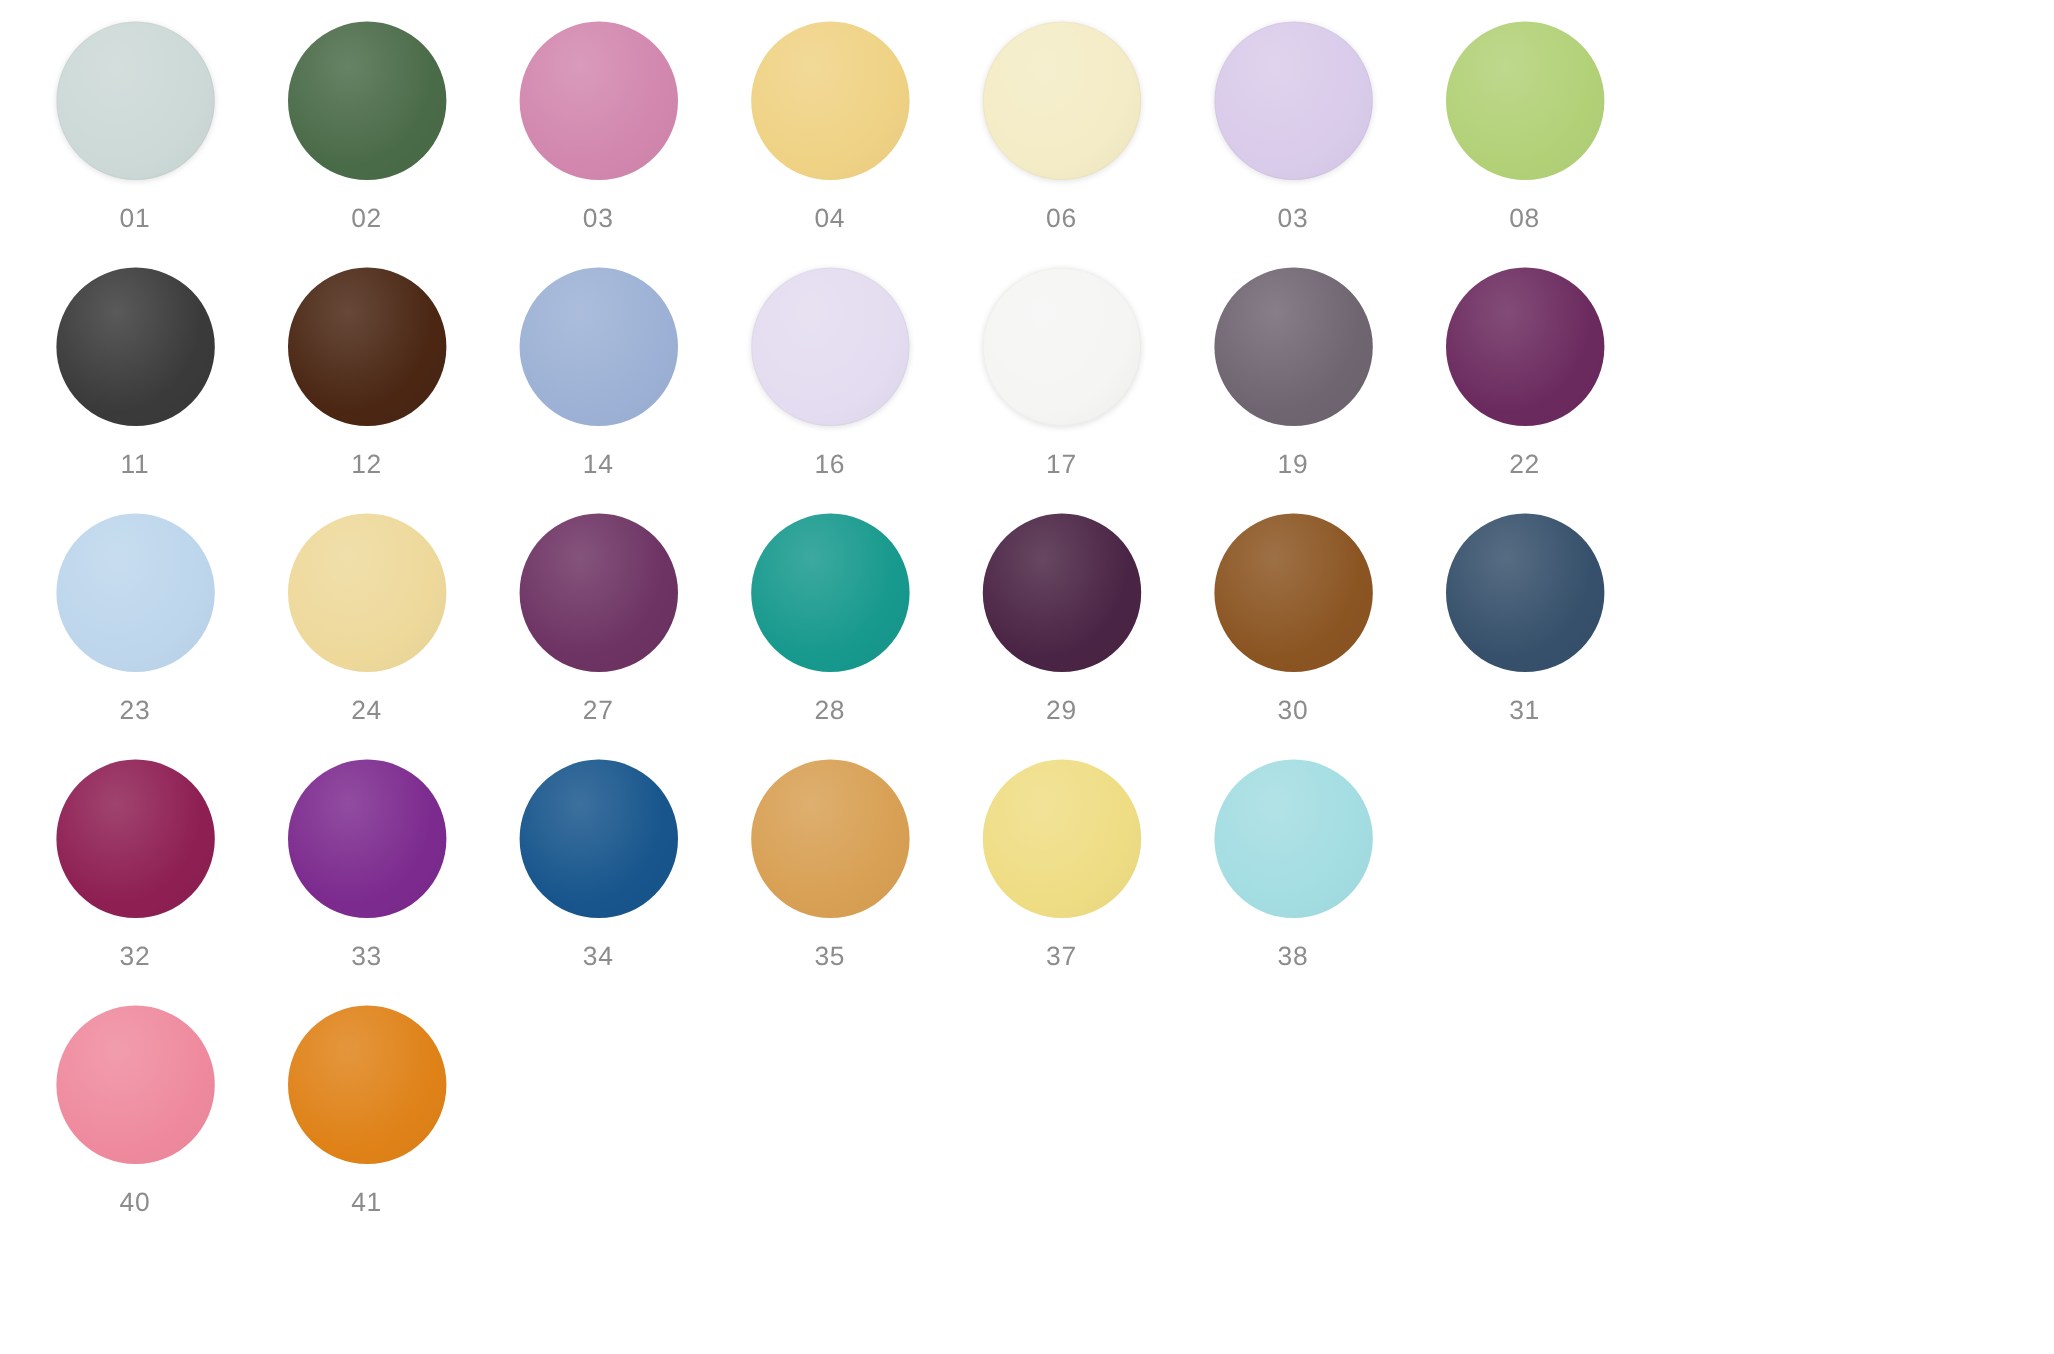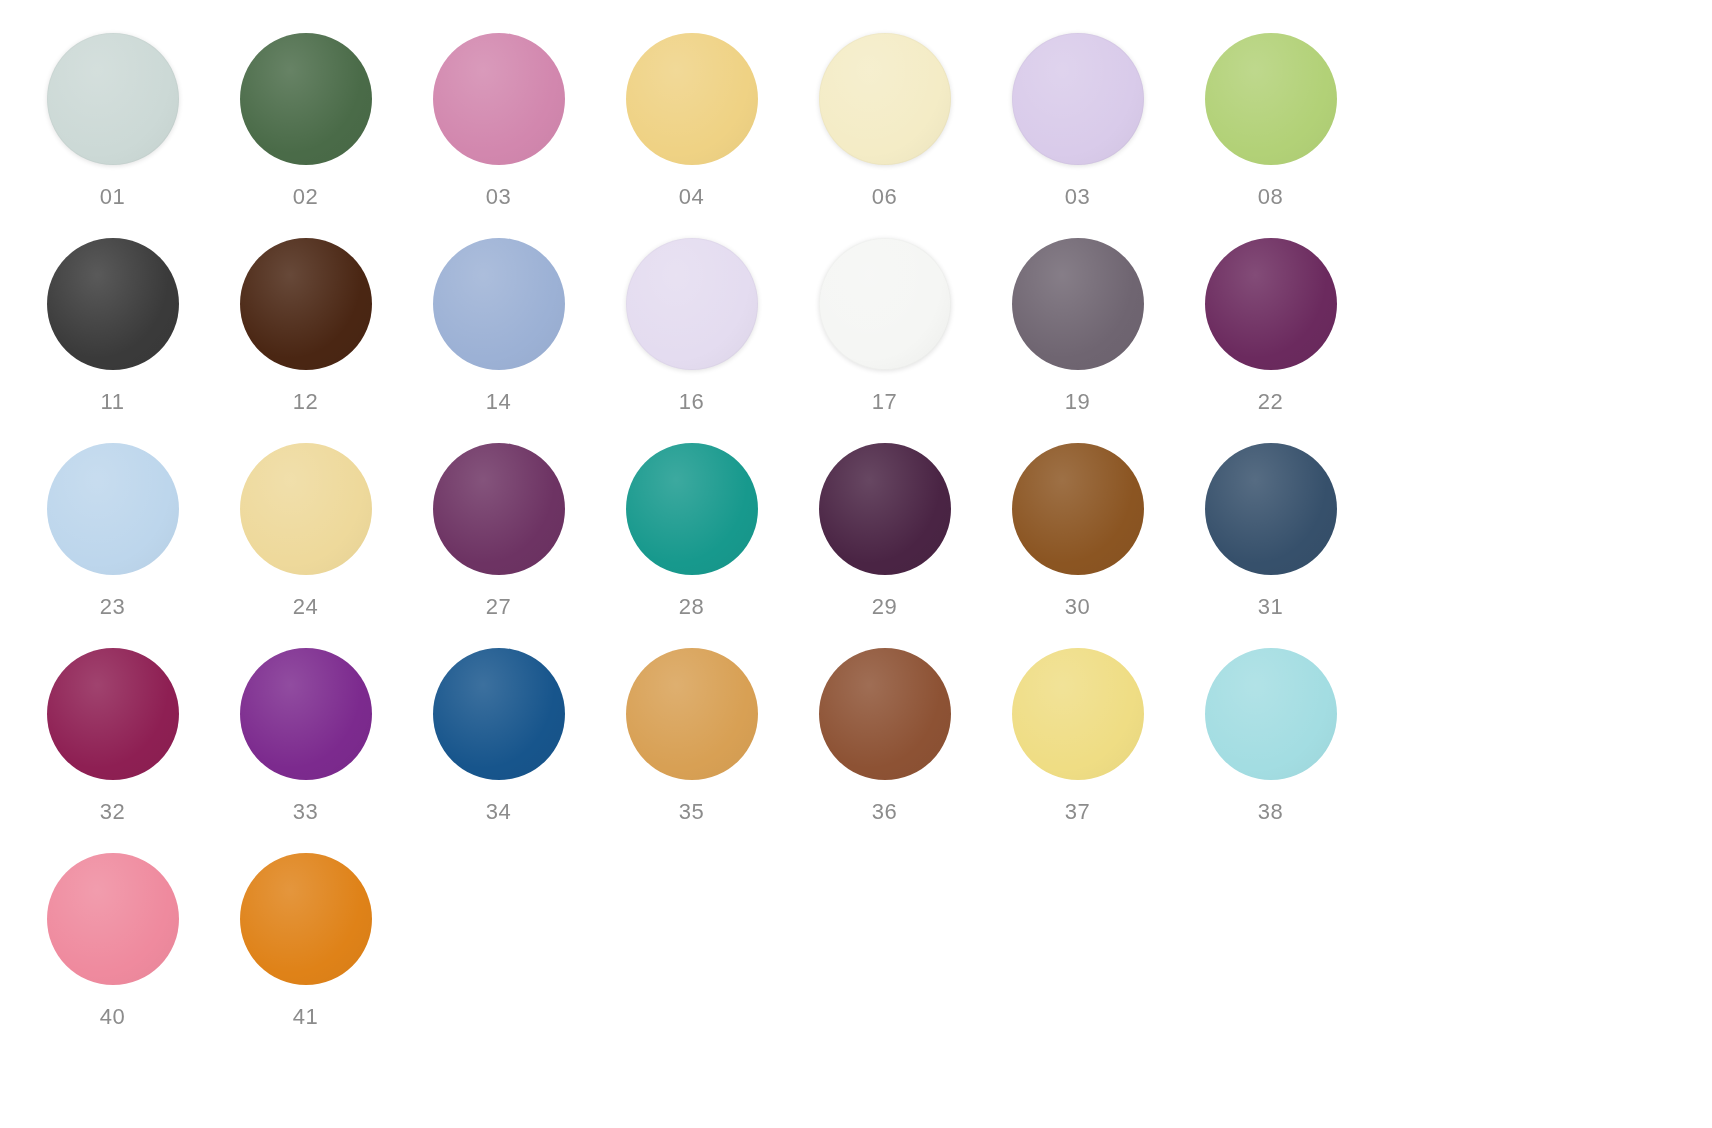--- a/index.html
+++ b/index.html
@@ -26,21 +26,21 @@
     flex-direction: row;
     width: 1712px;
     height: 205px;
   }
   .swatch-cell {
     width: 193px;
     margin-right: 0;
     display: flex;
     flex-direction: column;
     align-items: center;
-    justify-content: center;
+    justify-content: flex-start;
     padding-top: 0px;
   }
   .swatch-cell.spacer {
     visibility: hidden;
   }
   .swatch-disc {
     width: 132px;
     height: 132px;
     border-radius: 50%;
     position: relative;
@@ -183,24 +183,20 @@
       </div>
       <div class="swatch-cell">
         <div class="swatch-disc" style="background: rgb(23, 85, 140);"></div>
         <div class="swatch-label">34</div>
       </div>
       <div class="swatch-cell">
         <div class="swatch-disc" style="background: rgb(216, 160, 84);"></div>
         <div class="swatch-label">35</div>
       </div>
       <div class="swatch-cell">
-        <div class="swatch-disc" style="background: rgb(141, 82, 52);"></div>
-        <div class="swatch-label">36</div>
-      </div>
-      <div class="swatch-cell">
         <div class="swatch-disc" style="background: rgb(239, 221, 132);"></div>
         <div class="swatch-label">37</div>
       </div>
       <div class="swatch-cell">
         <div class="swatch-disc" style="background: rgb(163, 221, 226);"></div>
         <div class="swatch-label">38</div>
       </div>
     </div>
     <div class="swatch-row">
       <div class="swatch-cell">

